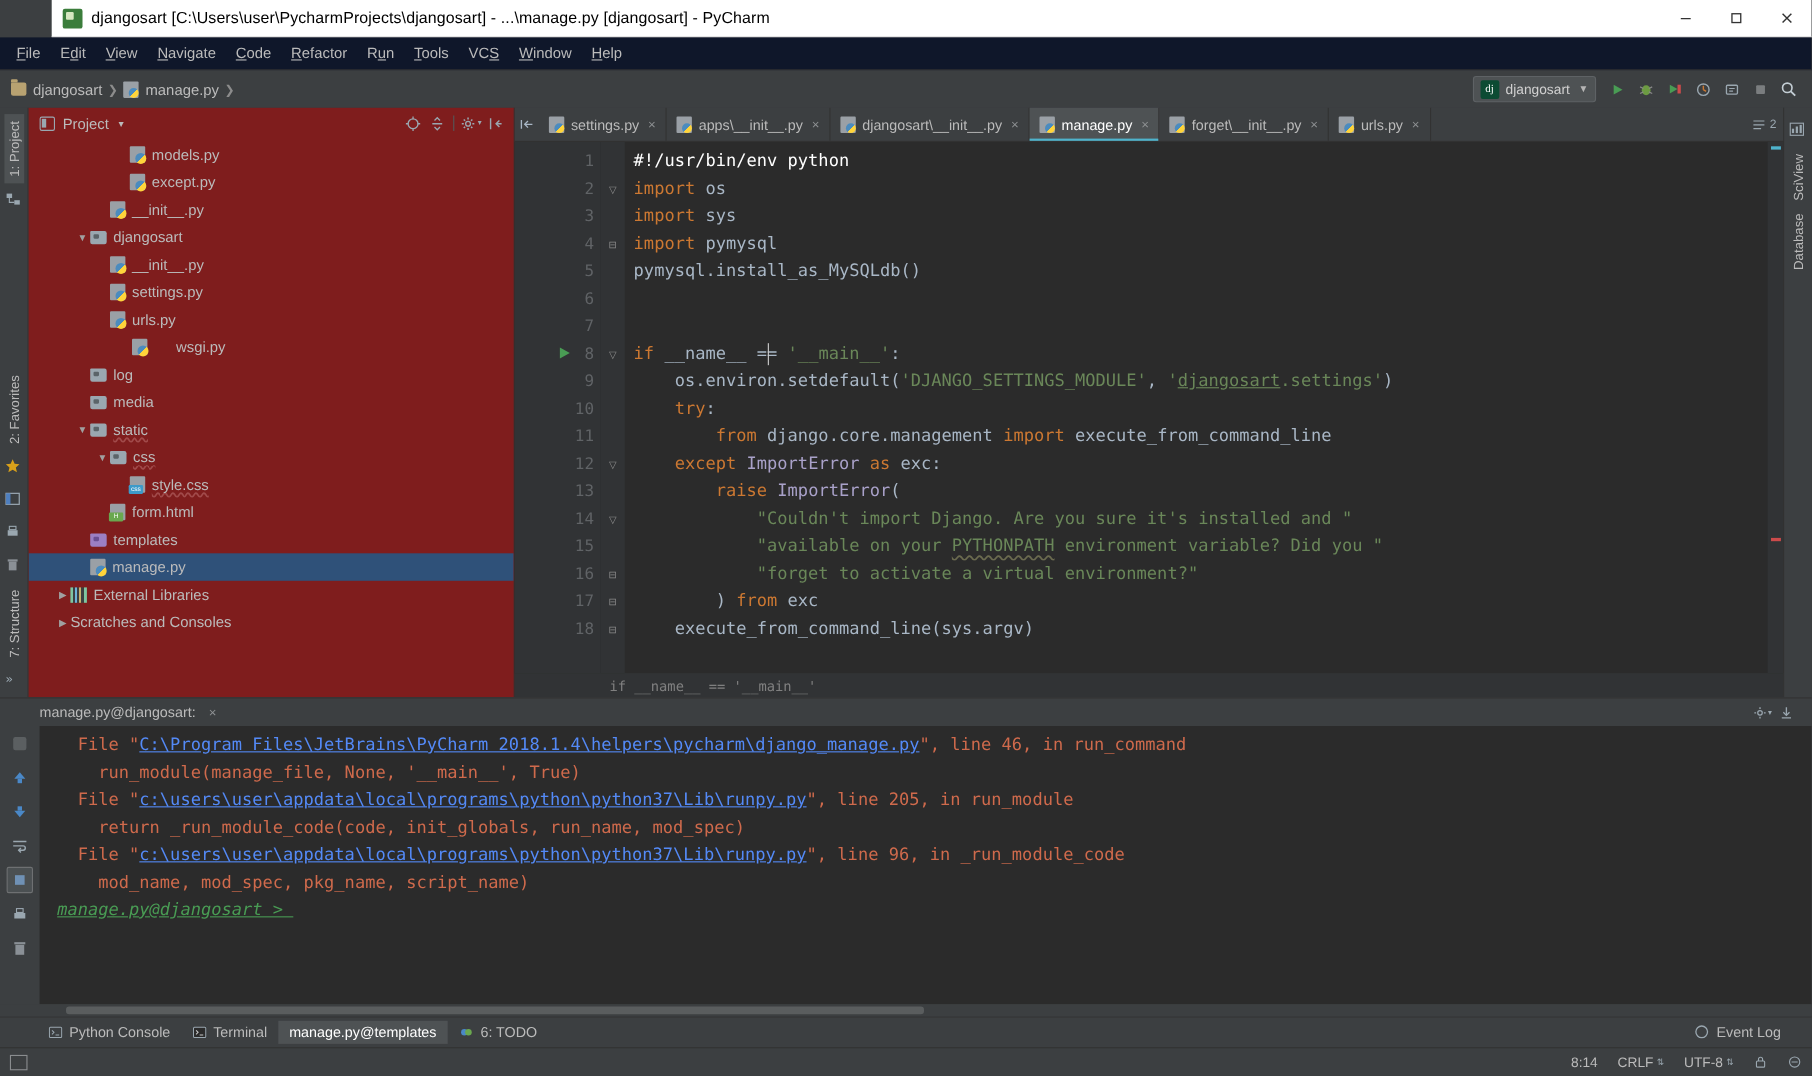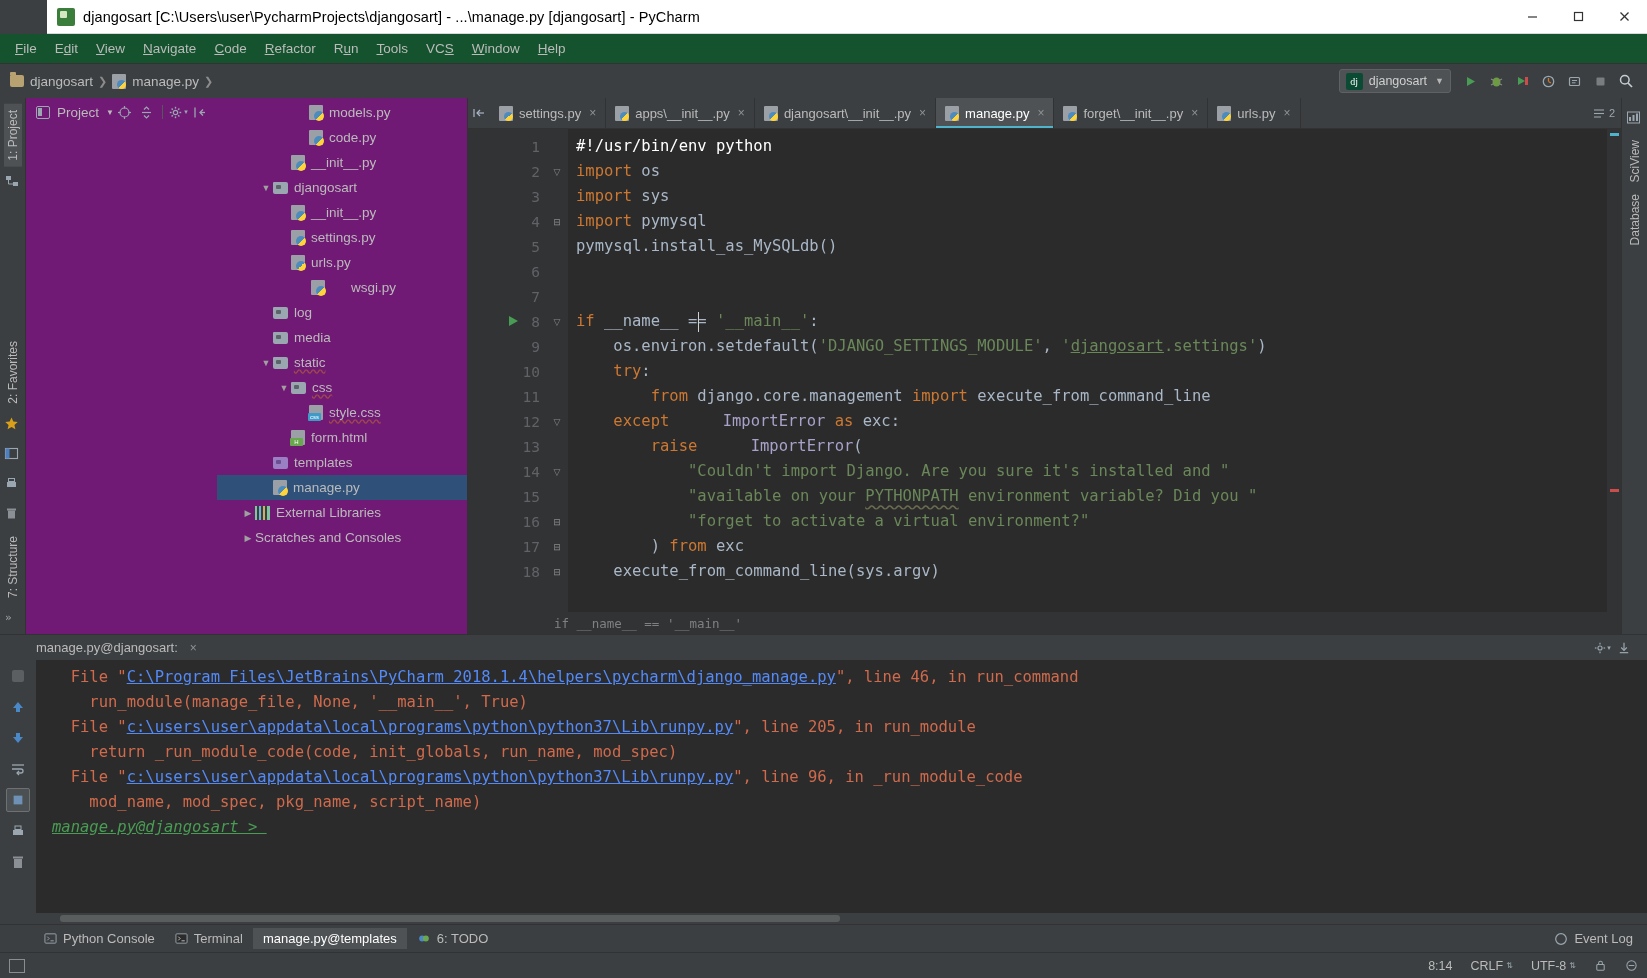--- a/index.html
+++ b/index.html
@@ -29,21 +29,21 @@
   .titlebar .tb-title { font-size: 14.5px; white-space: nowrap; letter-spacing: 0.1px; }
   .titlebar .tb-spacer { flex: 1; }
   .winbtn {
     width: 46px; height: 34px; display: flex; align-items: center; justify-content: center;
     color: #333; font-size: 15px;
   }
   .winbtn svg { display: block; }
 
   
   .menubar {
-    height: 30px; background: #14532d; display: flex; align-items: center;
+    height: 30px; background: #0f172a; display: flex; align-items: center;
     padding-left: 6px; flex: none; border-bottom: 1px solid #323232;
   }
   .menuitem { padding: 3px 9px; font-size: 13.5px; color: #bbbbbb; white-space: nowrap; }
   .menuitem u { text-decoration: underline; }
 
   
   .navbar {
     height: 34px; background: #3c3f41; display: flex; align-items: center;
     padding: 0 8px 0 10px; flex: none;
   }
@@ -94,21 +94,21 @@
   .vtab {
     writing-mode: vertical-rl; transform: rotate(180deg);
     font-size: 12px; color: #bbbbbb; padding: 6px 2px; white-space: nowrap;
   }
   .vtab.sel { background: #4e5254; }
   .strip-ico { width: 18px; height: 18px; margin: 6px 0; color: #a9b7c6; }
   .strip-spacer { flex: 1; }
 
   
   .project {
-    width: 442px; background: #701a75; display: flex; flex-direction: row;
+    width: 442px; background: #7f1d1d; display: flex; flex-direction: column;
     border-right: 1px solid #323232; flex: none;
   }
   .proj-head {
     height: 28px; display: flex; align-items: center; padding: 0 6px 0 10px; flex: none;
   }
   .proj-head .ph-ico {
     width: 14px; height: 13px; border: 1.5px solid #9aa7b0; border-radius: 2px;
     margin-right: 7px; position: relative; flex: none;
   }
   .proj-head .ph-ico:after {
@@ -199,21 +199,21 @@
   .fold { height: 25px; display: flex; align-items: center; justify-content: center; color: #8a8a8a; font-size: 9px; }
   .code {
     flex: 1; min-width: 0; position: relative; overflow: hidden;
     font-family: "DejaVu Sans Mono", monospace; font-size: 15.5px;
     line-height: 25px; padding-top: 5px; padding-left: 8px; white-space: pre;
     color: #a9b7c6;
   }
   .k { color: #cc7832; }
   .s { color: #6a8759; }
   .cm { color: #ffffff; }
-  .cls { color: #a9a1c9; margin-left: 44px; }
+  .cls { color: #a9a1c9; }
   .link-id { color: #6a8759; text-decoration: underline; }
   .spell { text-decoration: underline; text-decoration-style: wavy; text-decoration-color: #6b6b4f; text-underline-offset: 3px;}
   .caret-bar {
     position: absolute; width: 1px; background: #d0d0d0; height: 20px;
   }
   .breadcrumbbar {
     height: 22px; background: #313335; flex: none; display:flex; align-items:center;
     padding-left: 86px; font-size: 12.5px; color: #808080;
     font-family: "DejaVu Sans Mono", monospace;
   }
@@ -261,21 +261,21 @@
 
   
   .bottombar {
     height: 28px; background: #3c3f41; display: flex; align-items: center; flex: none;
     border-top: 1px solid #323232; padding-left: 34px;
   }
   .btab { display: flex; align-items: center; padding: 3px 10px; font-size: 13px; color: #bbbbbb; }
   .btab.sel { background: #4e5254; color: #ffffff; }
   .btab .bi { margin-right: 6px; display:flex; align-items:center; }
   .bottombar .b-spacer { flex: 1; }
-  .eventlog { display:flex; align-items:center; font-size:13px; color:#bbbbbb; padding-right:14px; }
+  .eventlog { display:flex; align-items:flex-start; font-size:13px; color:#bbbbbb; padding-right:28px; }
 
   
   .statusbar {
     height: 26px; background: #3c3f41; display: flex; align-items: center; flex: none;
     border-top: 1px solid #323232; font-size: 12.5px; color: #bbbbbb;
   }
   .statusbar .sb-left { width: 34px; display:flex; align-items:center; justify-content:center; }
   .statusbar .sb-spacer { flex: 1; }
   .sb-item { padding: 0 9px; white-space: nowrap; display:flex; align-items:center; }
   .sb-item .tiny { font-size: 8px; margin-left: 3px; color: #9aa7b0; }
@@ -481,21 +481,21 @@
       </div>
       <div class="tree" id="tree">
           <div class="row" style="padding-left: 78px;">
             <span class="arrow"></span>
             <span class="tree-py"></span>
             <span>models.py</span>
           </div>
           <div class="row" style="padding-left: 78px;">
             <span class="arrow"></span>
             <span class="tree-py"></span>
-            <span>code.py</span>
+            <span>except.py</span>
           </div>
           <div class="row" style="padding-left: 60px;">
             <span class="arrow"></span>
             <span class="tree-py"></span>
             <span>__init__.py</span>
           </div>
           <div class="row" style="padding-left: 42px;">
             <span class="arrow">▼</span>
             <span class="tree-folder"></span>
             <span>djangosart</span>

